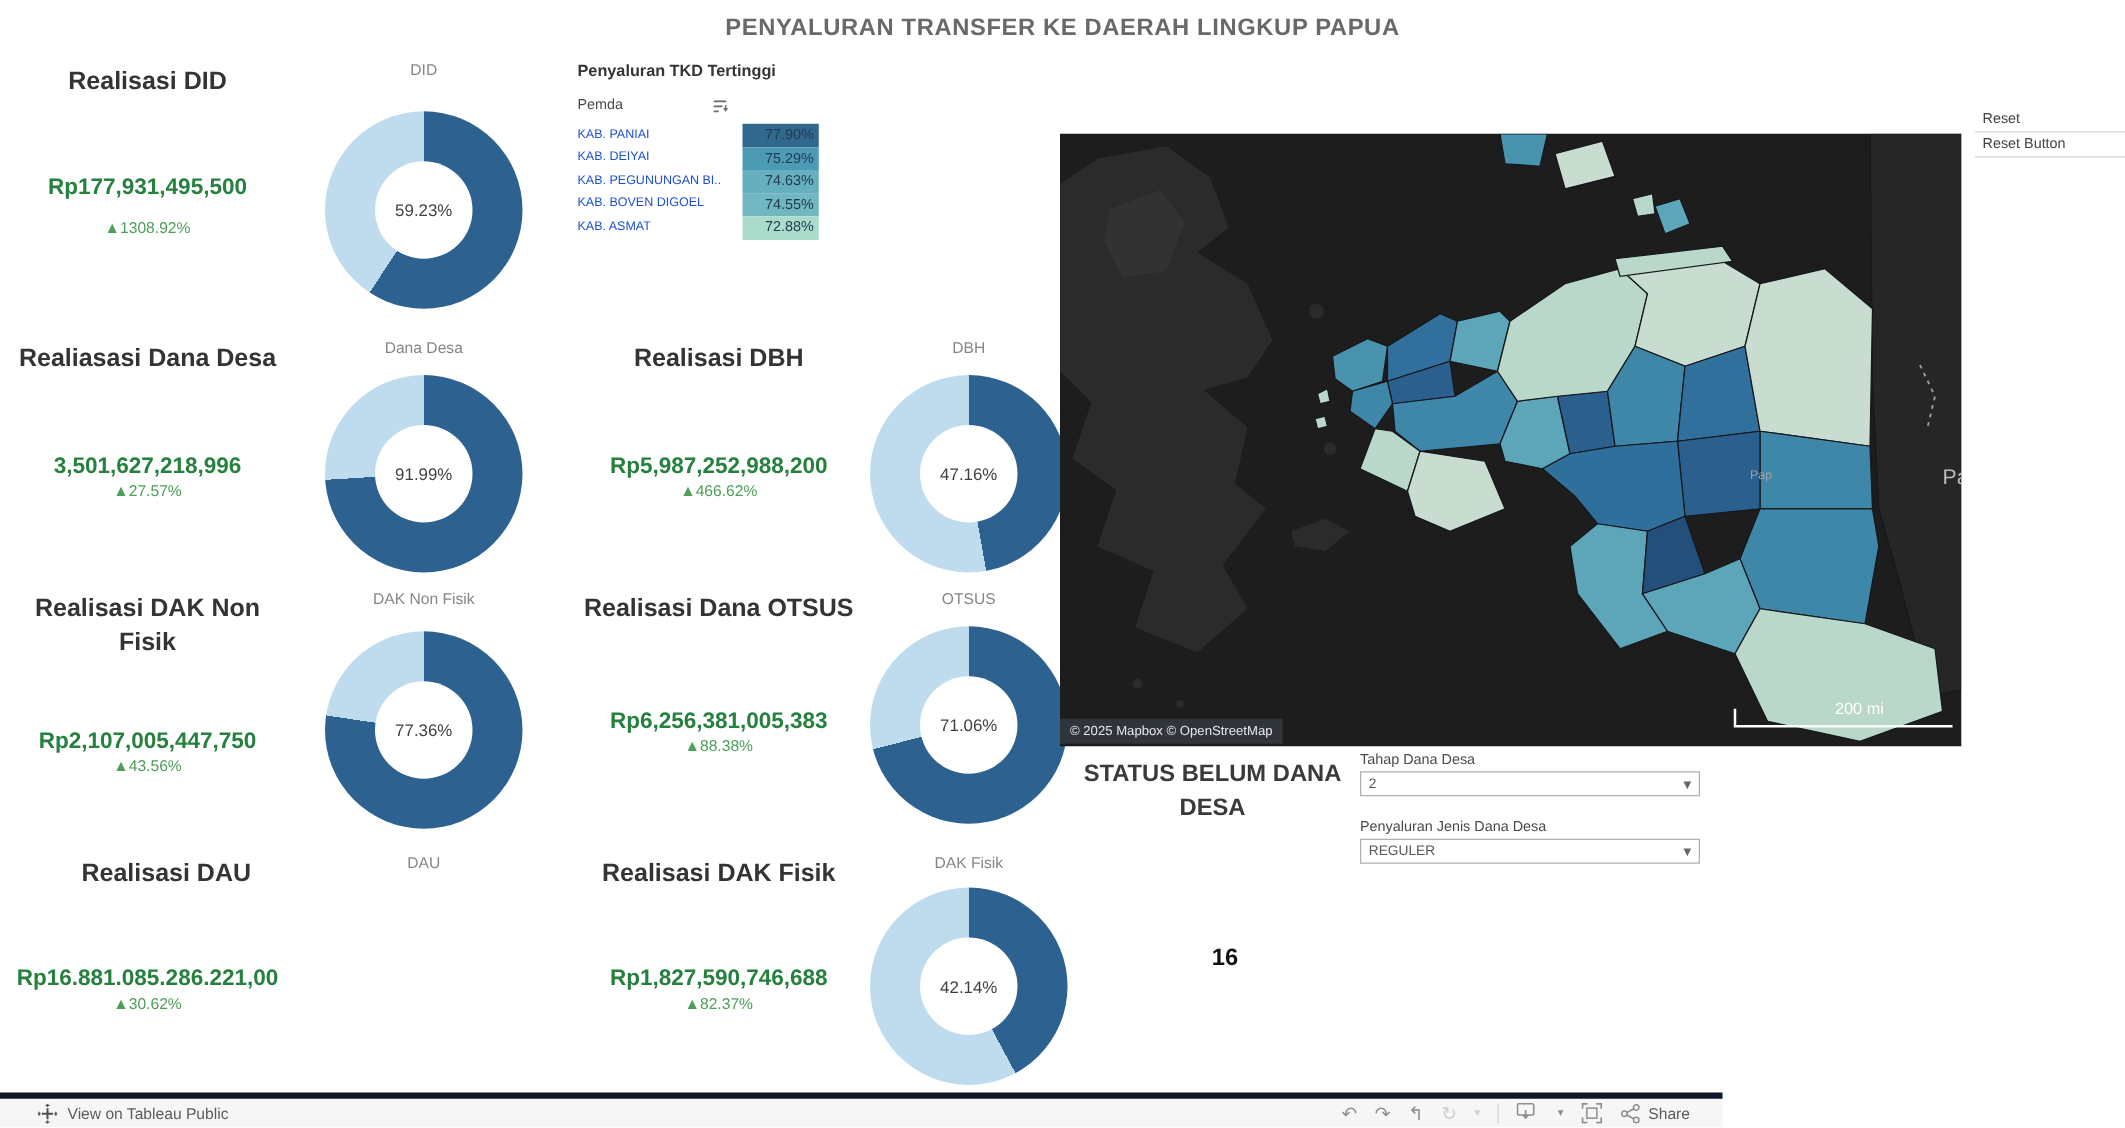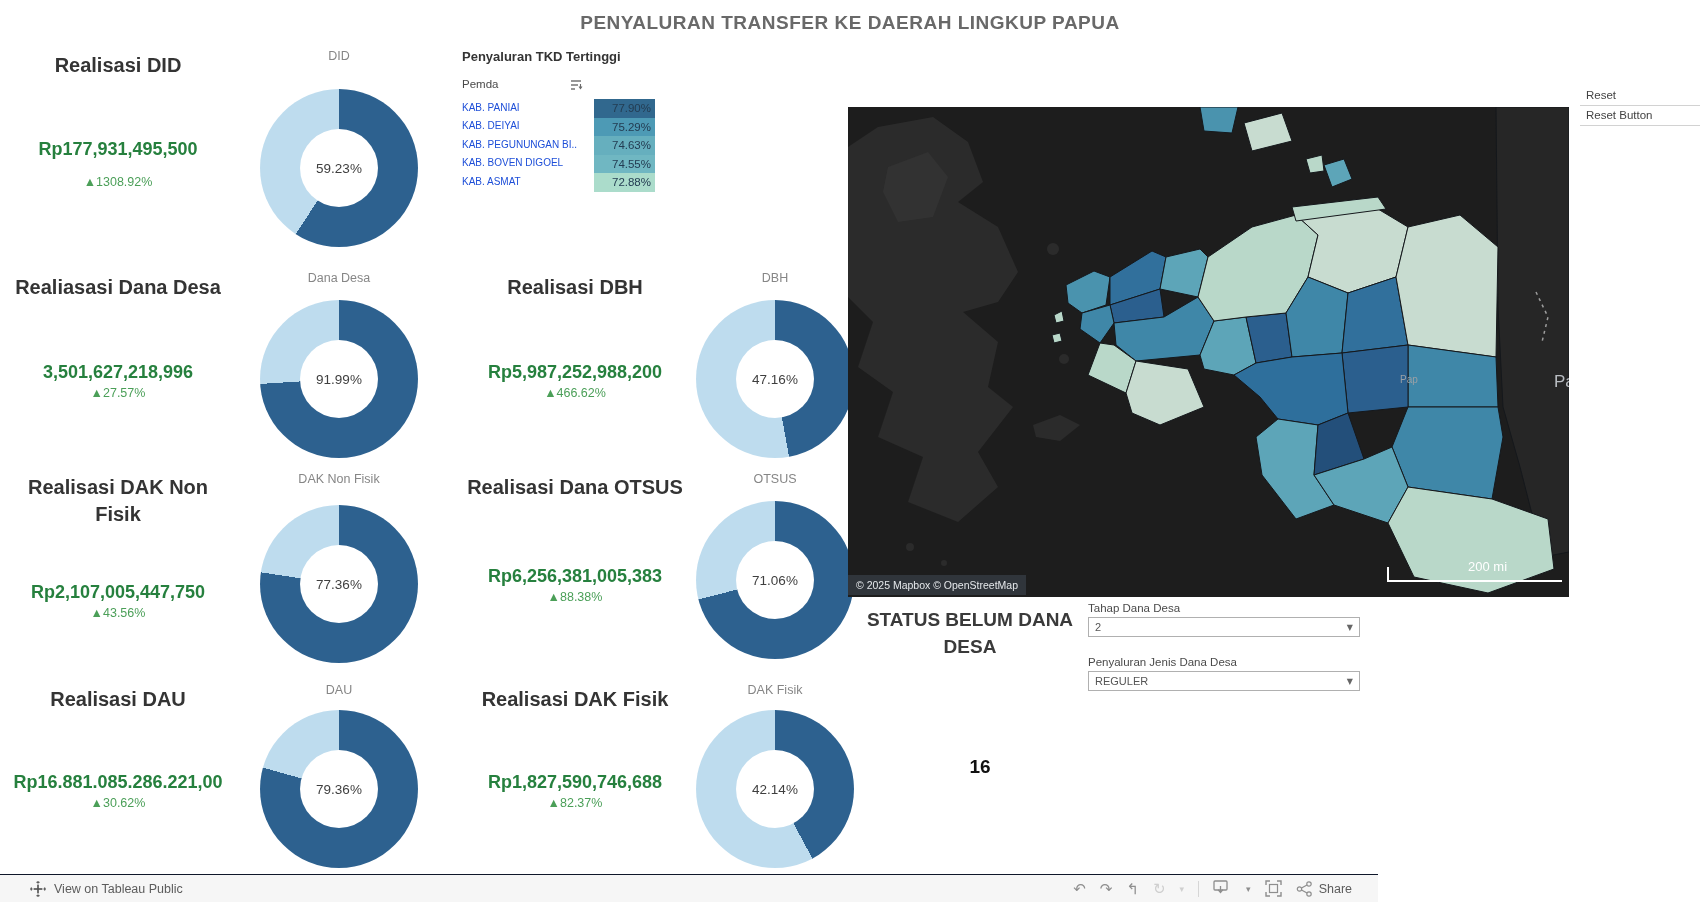--- a/index.html
+++ b/index.html
@@ -26,21 +26,21 @@
   .map-attr{left:0;top:468px;height:20px;padding:0 8px;background:rgba(52,58,66,.82);
             color:#e4e7ea;font-size:10.5px;display:flex;align-items:center;white-space:nowrap;}
   .map-scale-label{color:#fff;font-size:13px;}
   .status-title{left:858px;top:606px;width:224px;text-align:center;font-size:19px;font-weight:bold;
                 color:#3a3a3a;line-height:27px;}
   .filter-label{font-size:11.5px;color:#4a4a4a;}
   .dropdown{width:272px;height:20px;background:#fff;border:1px solid #b0b0b0;box-sizing:border-box;
             display:flex;align-items:center;font-size:11px;color:#555;padding-left:6px;cursor:pointer;}
   .dd-caret{margin-left:auto;padding-right:6px;font-size:8px;color:#666;font-family:"DejaVu Sans",sans-serif;}
   .count-num{width:70px;text-align:center;font-size:19px;font-weight:bold;color:#111;}
-  .toolbar{left:0;top:874px;width:1378px;height:28px;background:#f6f6f6;border-top:1px solid #0f172a;
+  .toolbar{left:0;top:874px;width:1378px;height:28px;background:#f6f6f6;border-top:5px solid #0f172a;
            display:flex;align-items:center;box-sizing:border-box;}
   .tb-left{display:flex;align-items:center;gap:8px;margin-left:30px;font-size:12.5px;color:#5c5c5c;}
   .tb-right{margin-left:auto;display:flex;align-items:center;gap:14px;margin-right:26px;}
   .tb-ico{font-family:"DejaVu Sans",sans-serif;font-size:15px;color:#8e8e8e;line-height:18px;cursor:pointer;}
   .tb-ico.disabled{color:#cfcfcf;cursor:default;}
   .tb-caret{font-family:"DejaVu Sans",sans-serif;font-size:9px;color:#8e8e8e;cursor:pointer;}
   .tb-caret.disabled{color:#cfcfcf;}
   .tb-sep{width:1px;height:16px;background:#d6d6d6;}
   .tb-share{display:flex;align-items:center;gap:6px;font-size:12.5px;color:#5c5c5c;cursor:pointer;}
   svg text{font-family:"Liberation Sans",sans-serif;}
@@ -75,29 +75,24 @@
   <div class="abs kpi-title" style="left:18px;top:474px;width:200px;">Realisasi DAK Non Fisik</div>
   <div class="abs kpi-value" style="left:0;top:581px;">Rp2,107,005,447,750</div>
   <div class="abs kpi-change" style="left:0;top:605px;">▲43.56%</div>
   <div class="abs donut-label" style="left:260px;top:472px;">DAK Non Fisik</div>
   <div class="abs donut" style="left: 260px; top: 505px; background: conic-gradient(rgb(45, 97, 143) 0deg, rgb(45, 97, 143) 77.36%, rgb(190, 220, 238) 77.36%, rgb(190, 220, 238) 100%);">
     <div class="donut-hole">
         <span>77.36%</span>
       </div>
   </div>
 
-  <div class="abs kpi-title" style="left:0;top:686px;">Realisasi DAU</div>
+  <div class="abs kpi-title" style="left:0;top:686px;padding-left:15px;">Realisasi DAU</div>
   <div class="abs kpi-value" style="left:0;top:771px;">Rp16.881.085.286.221,00</div>
   <div class="abs kpi-change" style="left:0;top:795px;">▲30.62%</div>
   <div class="abs donut-label" style="left:260px;top:683px;">DAU</div>
-  <div class="abs donut" style="left: 260px; top: 710px; background: conic-gradient(rgb(45, 97, 143) 0deg, rgb(45, 97, 143) 79.36%, rgb(190, 220, 238) 79.36%, rgb(190, 220, 238) 100%);">
-    <div class="donut-hole">
-        <span>79.36%</span>
-      </div>
-  </div>
 
   <div class="abs kpi-title mid" style="left:455px;top:274px;width:240px;">Realisasi DBH</div>
   <div class="abs kpi-value mid" style="left:455px;top:361px;width:240px;">Rp5,987,252,988,200</div>
   <div class="abs kpi-change mid" style="left:455px;top:385px;width:240px;">▲466.62%</div>
   <div class="abs donut-label" style="left:696px;top:271px;">DBH</div>
   <div class="abs donut" style="left: 696px; top: 300px; background: conic-gradient(rgb(45, 97, 143) 0deg, rgb(45, 97, 143) 47.16%, rgb(190, 220, 238) 47.16%, rgb(190, 220, 238) 100%);">
     <div class="donut-hole">
         <span>47.16%</span>
       </div>
   </div>

